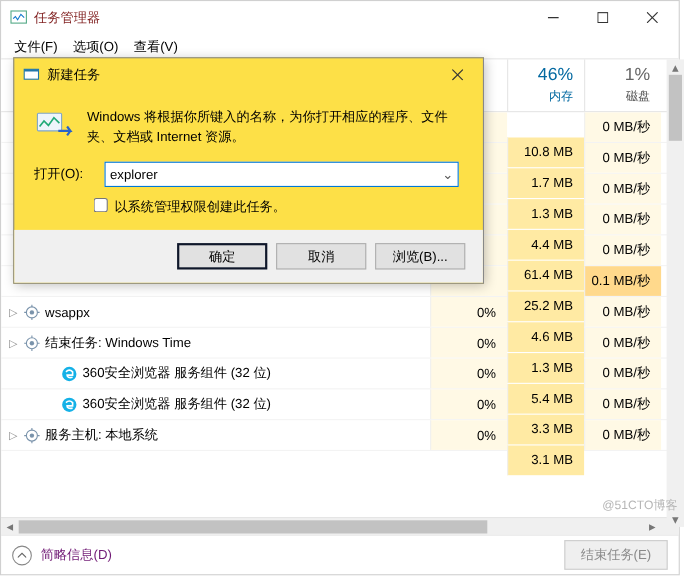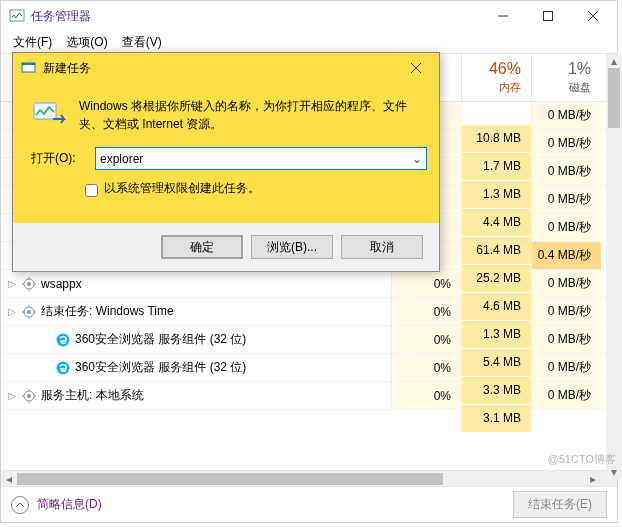--- a/index.html
+++ b/index.html
@@ -2,33 +2,33 @@
 <html><head>
 <meta charset="utf-8">
 <style>
 * { box-sizing: border-box; margin: 0; padding: 0; font-family: "Microsoft YaHei", "Segoe UI", sans-serif; font-size: 12px; }
 body { background: #fff; width: 622px; height: 527px; overflow: hidden; position: relative; }
 
 .window { width: 618px; height: 523px; border: 1px solid #d0d0d0; background: #fff; display: flex; flex-direction: column; }
 
 .titlebar { height: 30px; display: flex; align-items: center; padding: 0 2px 0 8px; }
 .titlebar .icon { width: 16px; height: 16px; margin-right: 6px; }
-.titlebar .title { flex: 1; color: #4c1d95; }
+.titlebar .title { flex: 1; color: #7f1d1d; }
 .win-btn { width: 45px; height: 28px; display: flex; align-items: center; justify-content: center; color: #333; }
 .win-btn svg { stroke: #333; stroke-width: 1; fill: none; }
 
 .menubar { height: 22px; display: flex; align-items: center; padding: 0 6px; gap: 2px; }
 .menu-item { padding: 2px 6px; color: #000; }
 
 .headers { display: flex; border-top: 1px solid #e5e5e5; border-bottom: 1px solid #e5e5e5; background: #fff; }
 .h-name { flex: 1; }
 .h-col { width: 70px; border-left: 1px solid #e5e5e5; text-align: right; padding: 6px 10px; }
 .h-pct { font-size: 16px; color: #666; }
 .h-lbl { font-size: 11px; color: #555; margin-top: 2px; }
-.h-col.mem .h-lbl, .h-col.mem .h-pct { color: #c2410c; }
+.h-col.mem .h-lbl, .h-col.mem .h-pct { color: #0369a1; }
 
 .rows { flex: 1; overflow-y: auto; position: relative; }
 .row { display: flex; height: 28px; align-items: center; border-bottom: 1px solid #f3f3f3; }
 .row .nm { flex: 1; display: flex; align-items: center; padding-left: 6px; gap: 4px; overflow: hidden; white-space: nowrap; }
 .row .c { width: 70px; text-align: right; padding-right: 10px; border-left: 1px solid #f0f0f0; height: 100%; display: flex; align-items: center; justify-content: flex-end; }
 .row .cpu { background: #fff9e5; }
 .row .mem { background: #ffeaa3; margin-top: 45px; }
 .row .disk { background: #fff9e5; }
 .row.hl .disk { background: #ffd98c; }
 .chev { width: 10px; color: #888; text-align: center; font-size: 10px; }
@@ -48,34 +48,34 @@
 .end-btn { padding: 4px 14px; border: 1px solid #ccc; background: #efefef; color: #8a8a8a; }
 
 .watermark { position: absolute; right: 6px; bottom: 60px; color: #b6b6b6; font-size: 11px; }
 
 
 .dialog { position: absolute; left: 12px; top: 52px; width: 428px; background: #fde047; border: 1px solid #888; box-shadow: 2px 2px 10px rgba(0,0,0,0.25); z-index: 50; }
 .dlg-title { height: 30px; display: flex; align-items: center; padding: 0 6px 0 8px; }
 .dlg-title .icon { width: 16px; height: 16px; margin-right: 6px; }
 .dlg-title .t { flex: 1; }
 .dlg-close { width: 34px; height: 24px; display: flex; align-items: center; justify-content: center; }
-.dlg-body { padding: 14px 12px 6px 18px; }
+.dlg-body { padding: 14px 22px 6px 18px; }
 .dlg-msg { display: flex; gap: 12px; margin-bottom: 14px; }
 .run-icon { width: 36px; height: 32px; flex-shrink: 0; }
 .dlg-msg .txt { color: #000; line-height: 1.5; }
 .dlg-open { display: flex; align-items: center; gap: 18px; margin-bottom: 10px; }
 .dlg-open label { width: 46px; }
 .combo { flex: 1; position: relative; }
 .combo input { width: 100%; height: 23px; border: 1px solid #0078d7; padding: 0 20px 0 4px; outline: none; }
 .combo .dd { position: absolute; right: 2px; top: 2px; width: 16px; height: 19px; display: flex; align-items: center; justify-content: center; color: #555; }
-.dlg-chk { display: flex; align-items: flex-end; gap: 6px; padding-left: 54px; margin-bottom: 20px; }
+.dlg-chk { display: flex; align-items: flex-start; gap: 6px; padding-left: 54px; margin-bottom: 6px; }
 .dlg-chk input { width: 13px; height: 13px; }
 .dlg-btns { background: #f0f0f0; padding: 12px 16px; display: flex; justify-content: flex-end; gap: 8px; }
 .dlg-btns button { width: 82px; height: 24px; border: 1px solid #adadad; background: #e1e1e1; }
-.dlg-btns button.primary { border: 2px solid #a3a3a3; background: #e1e1e1; }
+.dlg-btns button.primary { border: 2px solid #0f172a; background: #e1e1e1; }
 </style>
 </head>
 <body>
 
 <div class="window">
 
   <div class="titlebar">
     <span class="icon">
       <svg viewBox="0 0 16 16">
           <rect x="1" y="2" width="14" height="11" fill="none" stroke="#5a8" stroke-width="1"></rect>
@@ -171,21 +171,21 @@
         <div class="c disk">0 MB/秒</div>
         <div style="width:16px"></div>
       </div>
       <div class="row hl">
         <div class="nm" style="padding-left:6px">
           <span class="chev"></span>
           <span></span>
         </div>
         <div class="c cpu"></div>
         <div class="c mem">25.2 MB</div>
-        <div class="c disk">0.4 MB/秒</div>
+        <div class="c disk">0.1 MB/秒</div>
         <div style="width:16px"></div>
       </div>
       <div class="row">
         <div class="nm" style="padding-left:6px">
           <span class="chev">▷</span>
           <span class="picon"><svg viewBox="0 0 16 16">
               <circle cx="8" cy="8" r="5" fill="none" stroke="#7a93ab"></circle>
               <circle cx="8" cy="8" r="2" fill="#7a93ab"></circle>
               <g stroke="#7a93ab">
                 <line x1="8" y1="1" x2="8" y2="3"></line>
@@ -334,16 +334,16 @@
         <span class="dd">⌄</span>
       </div>
     </div>
     <div class="dlg-chk">
       <input type="checkbox" style="">
       <span>以系统管理权限创建此任务。</span>
     </div>
   </div>
   <div class="dlg-btns">
     <button class="primary">确定</button>
+    <button>取消</button>
     <button>浏览(B)...</button>
-    <button>取消</button>
   </div>
 </div>
 
 </body></html>

